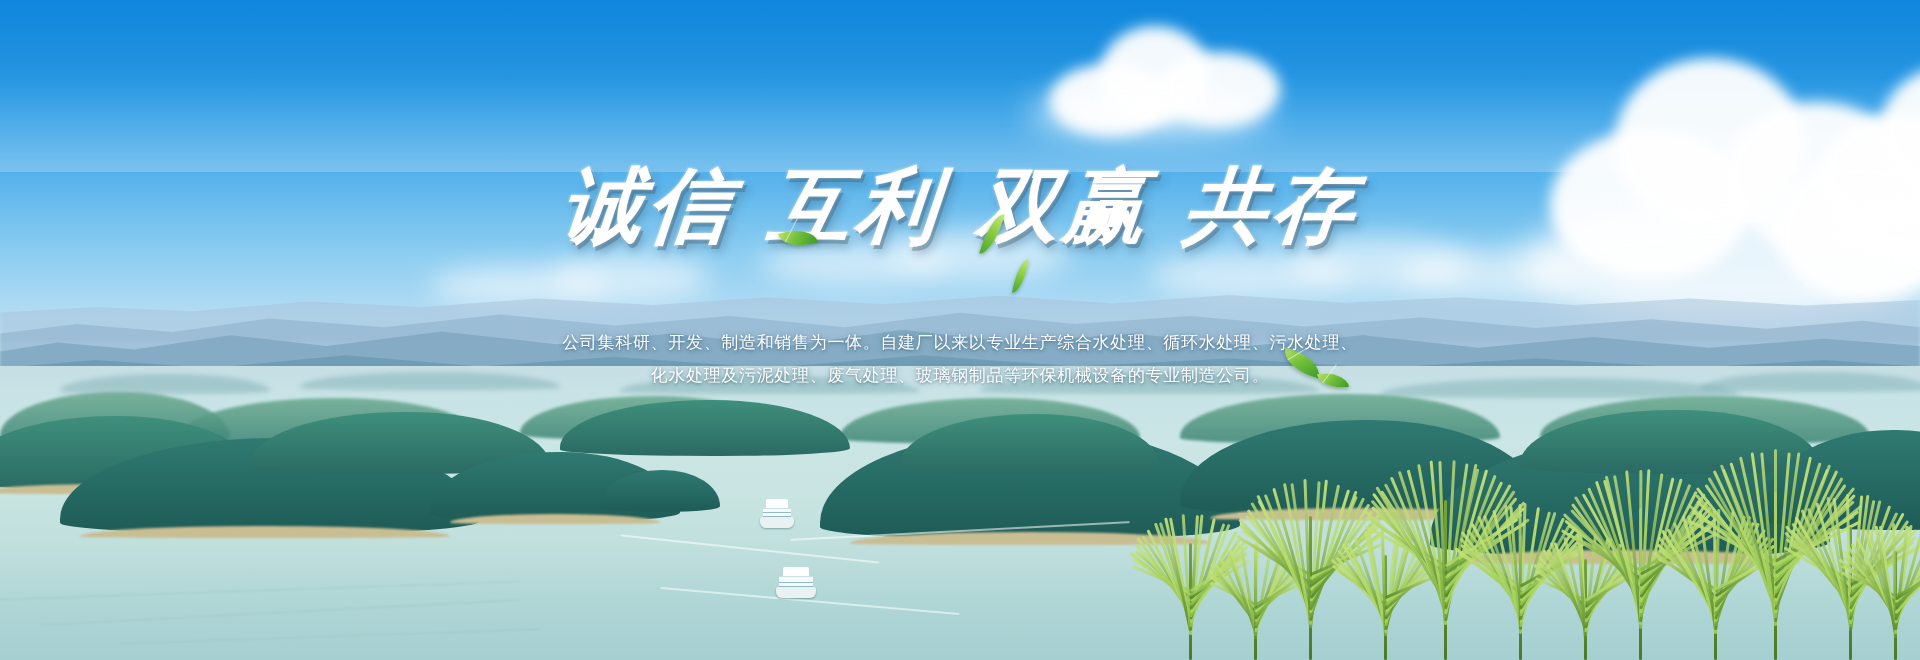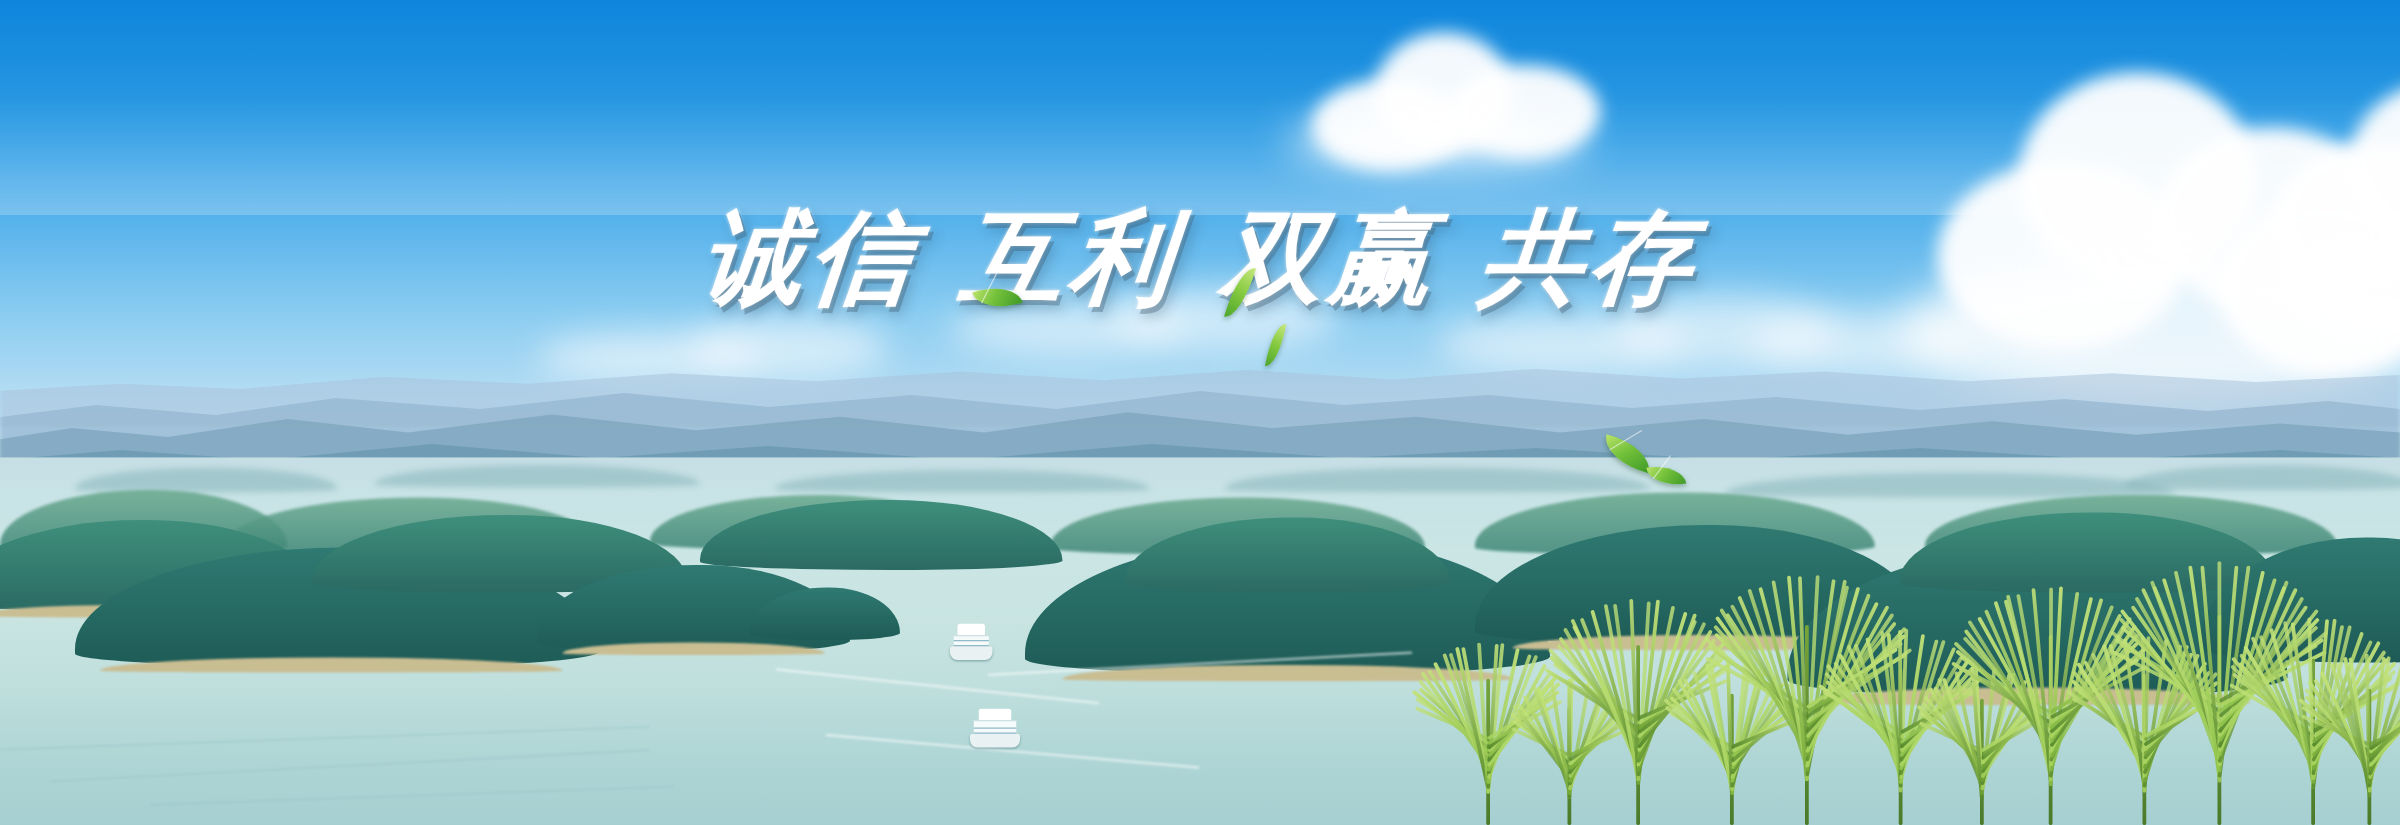--- a/index.html
+++ b/index.html
@@ -701,14 +701,18 @@
   </div>
   <div class="leaf blade" style="left:985px; top:212px; width:14px; height:44px; transform:rotate(16deg);"></div>
   <div class="leaf blade" style="left:1015px;top:258px; width:11px; height:36px; transform:rotate(10deg);"></div>
   <div class="leaf" style="left:1282px;top:352px; width:40px; height:22px; transform:rotate(14deg);">
     <div class="vein"></div>
   </div>
   <div class="leaf" style="left:1318px;top:372px; width:30px; height:17px; transform:rotate(-8deg);">
     <div class="vein"></div>
   </div>
 
+  <div class="subtitle">
+    <span class="line">公司集科研、开发、制造和销售为一体。自建厂以来以专业生产综合水处理、循环水处理、污水处理、</span>
+    <span class="line">化水处理及污泥处理、废气处理、玻璃钢制品等环保机械设备的专业制造公司。</span>
+  </div>
 
 </div>
 
 </body></html>

